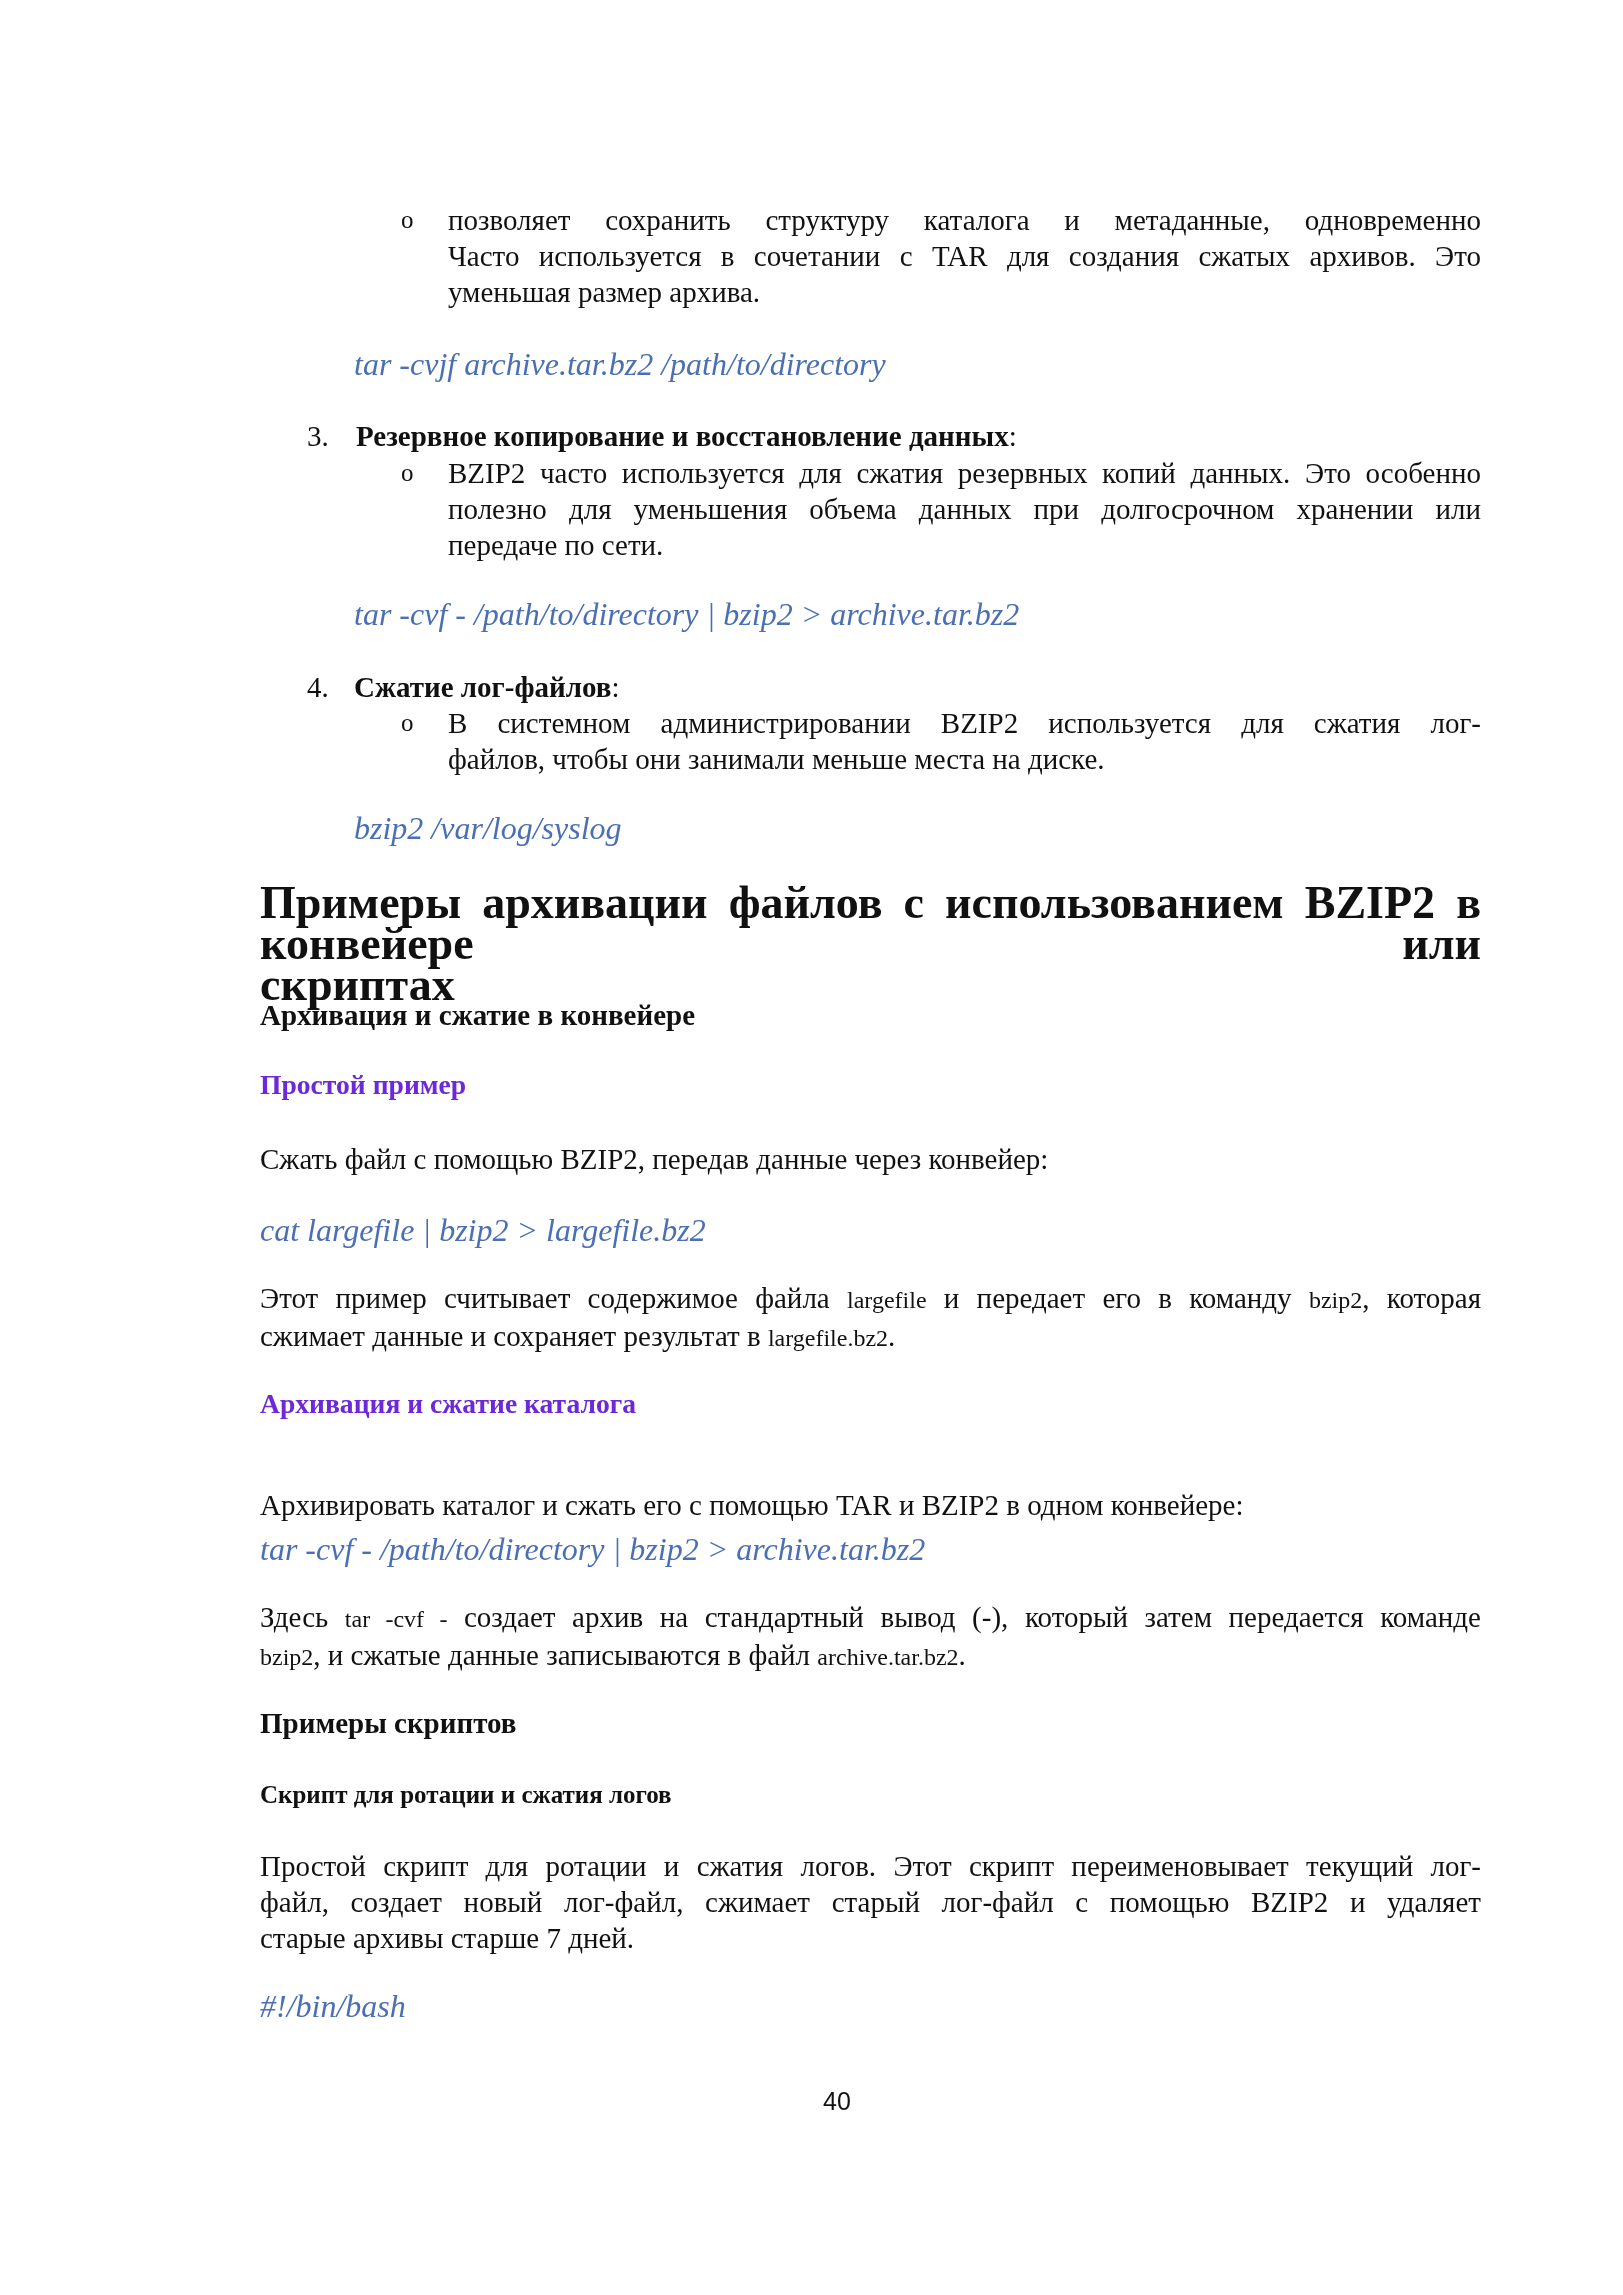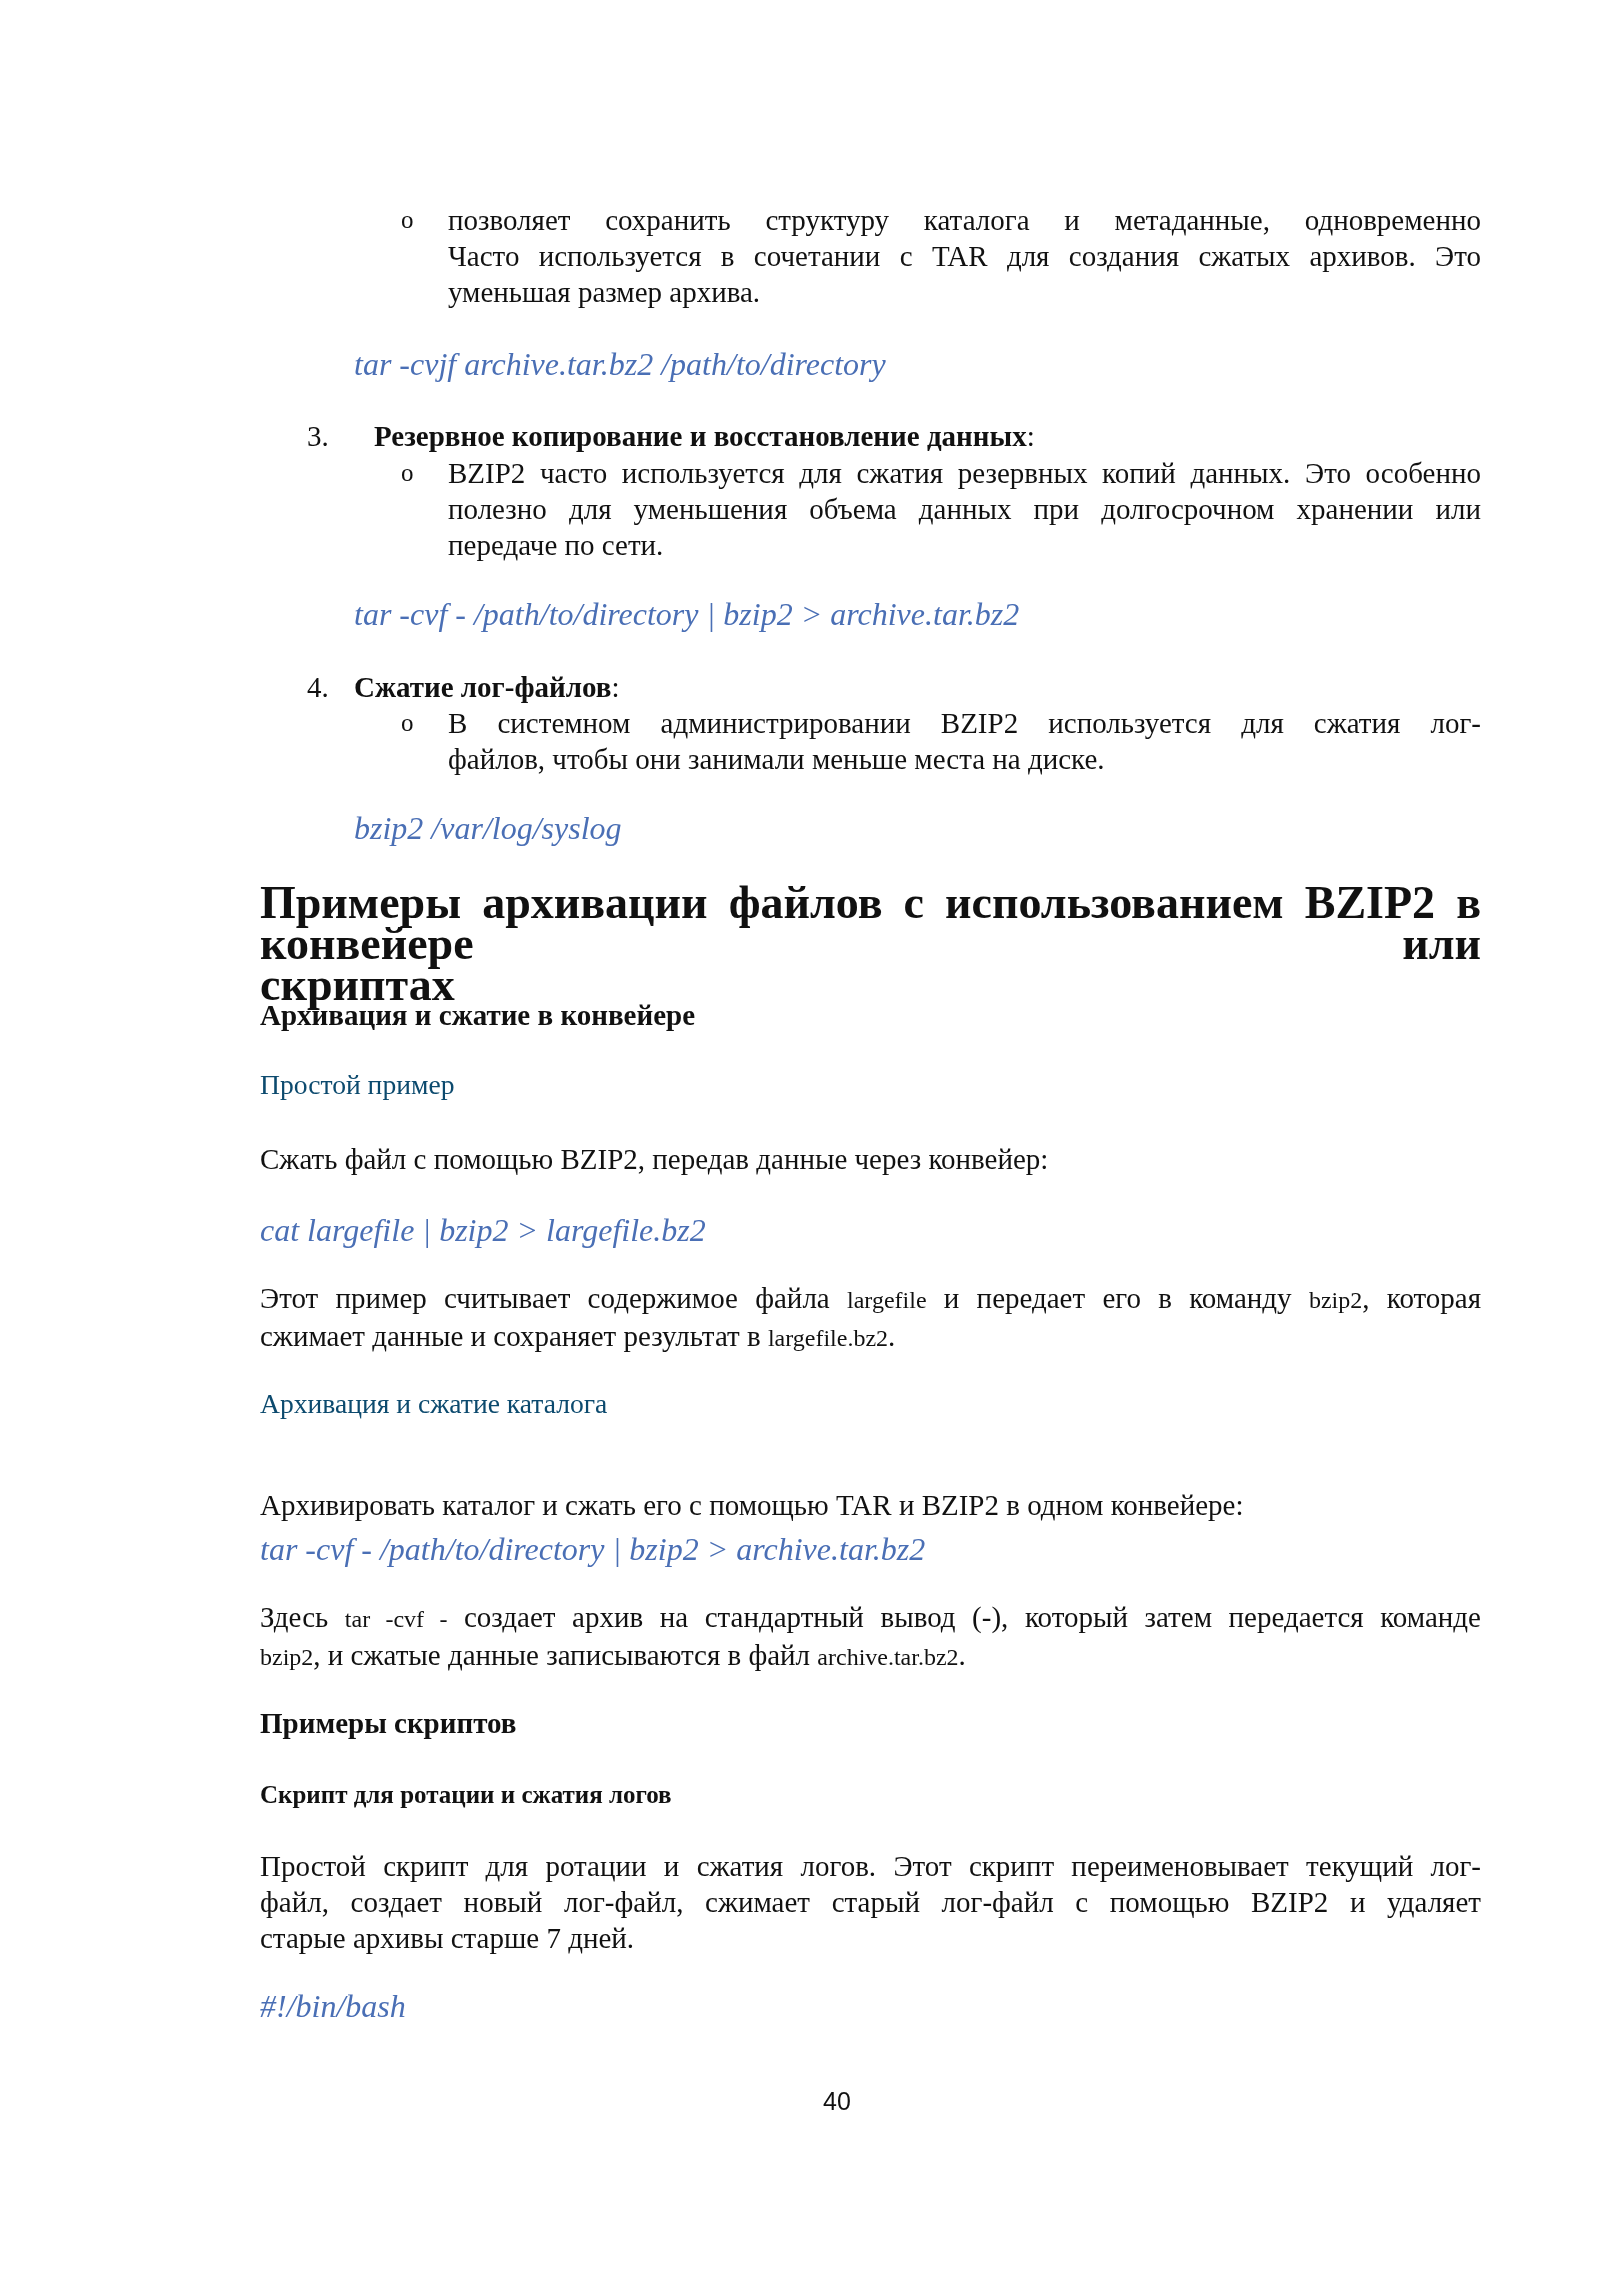--- a/index.html
+++ b/index.html
@@ -2,21 +2,21 @@
 <html style="font-size:10px"><head>
 <meta charset="utf-8">
 <style>
   html, body { margin: 0; padding: 0; background: #ffffff; }
   body { width: 1623px; height: 2295px; position: relative; overflow: hidden;
          font-family: "Liberation Serif", "DejaVu Serif", serif; color: #111; }
   .page { position: absolute; left: 0; top: 0; width: 1623px; height: 2295px; }
   .abs { position: absolute; }
   .body-text { font-size: 29px; line-height: 36px; text-align: justify; }
   .code { font-size: 32px; font-style: italic; color: #4a6fb5; line-height: 33px; white-space: nowrap; }
-  .sub-blue { font-size: 27.6px; color: #0c4a6e; line-height: 34px; white-space: nowrap; }
+  .sub-blue { font-size: 27.6px; color: #6d28d9; line-height: 34px; white-space: nowrap; font-weight: bold; }
   .inline-small { font-size: 24px; }
   .bullet { font-size: 25px; line-height: 36px; }
   .num { font-size: 29px; line-height: 36px; }
   .bold { font-weight: bold; }
   .h2 { font-size: 46px; line-height: 41px; font-weight: bold; text-align: justify; text-align-last: left; }
   .h3 { font-size: 29px; font-weight: bold; line-height: 36px; white-space: nowrap; }
   .h4 { font-size: 25px; font-weight: bold; line-height: 33px; white-space: nowrap; }
   .pagenum { font-family: "Liberation Sans", "DejaVu Sans", sans-serif; font-size: 25px; }
   .justify-line { text-align: justify; text-align-last: justify; display: block; }
 </style>
@@ -27,21 +27,21 @@
 
   <div class="abs bullet" style="left:401px; top:202px;">o</div>
   <div class="abs body-text" style="left:448px; top:202px; width:1033px;">
     <span class="justify-line">позволяет сохранить структуру каталога и метаданные, одновременно</span>
     <span class="justify-line">Часто используется в сочетании с TAR для создания сжатых архивов. Это</span>
     <span style="display:block;">уменьшая размер архива.</span>
   </div>
   <div class="abs code" style="left:354px; top:348px;">tar -cvjf archive.tar.bz2 /path/to/directory</div>
 
   <div class="abs num" style="left:307px; top:418px;">3.</div>
-  <div class="abs num" style="left:374px; top:418px; white-space:nowrap;text-align:right;"><span class="bold">Резервное копирование и восстановление данных</span><span>:</span></div>
+  <div class="abs num" style="left:356px; top:418px; white-space:nowrap;text-align:right;"><span class="bold">Резервное копирование и восстановление данных</span><span>:</span></div>
   <div class="abs bullet" style="left:401px; top:455px;">o</div>
   <div class="abs body-text" style="left:448px; top:455px; width:1033px;">
     <span class="justify-line">BZIP2 часто используется для сжатия резервных копий данных. Это особенно</span>
     <span class="justify-line">полезно для уменьшения объема данных при долгосрочном хранении или</span>
     <span style="display:block;">передаче по сети.</span>
   </div>
   <div class="abs code" style="left:354px; top:598px;">tar -cvf - /path/to/directory | bzip2 &gt; archive.tar.bz2</div>
 
   <div class="abs num" style="left:307px; top:669px;">4.</div>
   <div class="abs num" style="left:354px; top:669px; white-space:nowrap;"><span class="bold">Сжатие лог-файлов</span><span>:</span></div>

